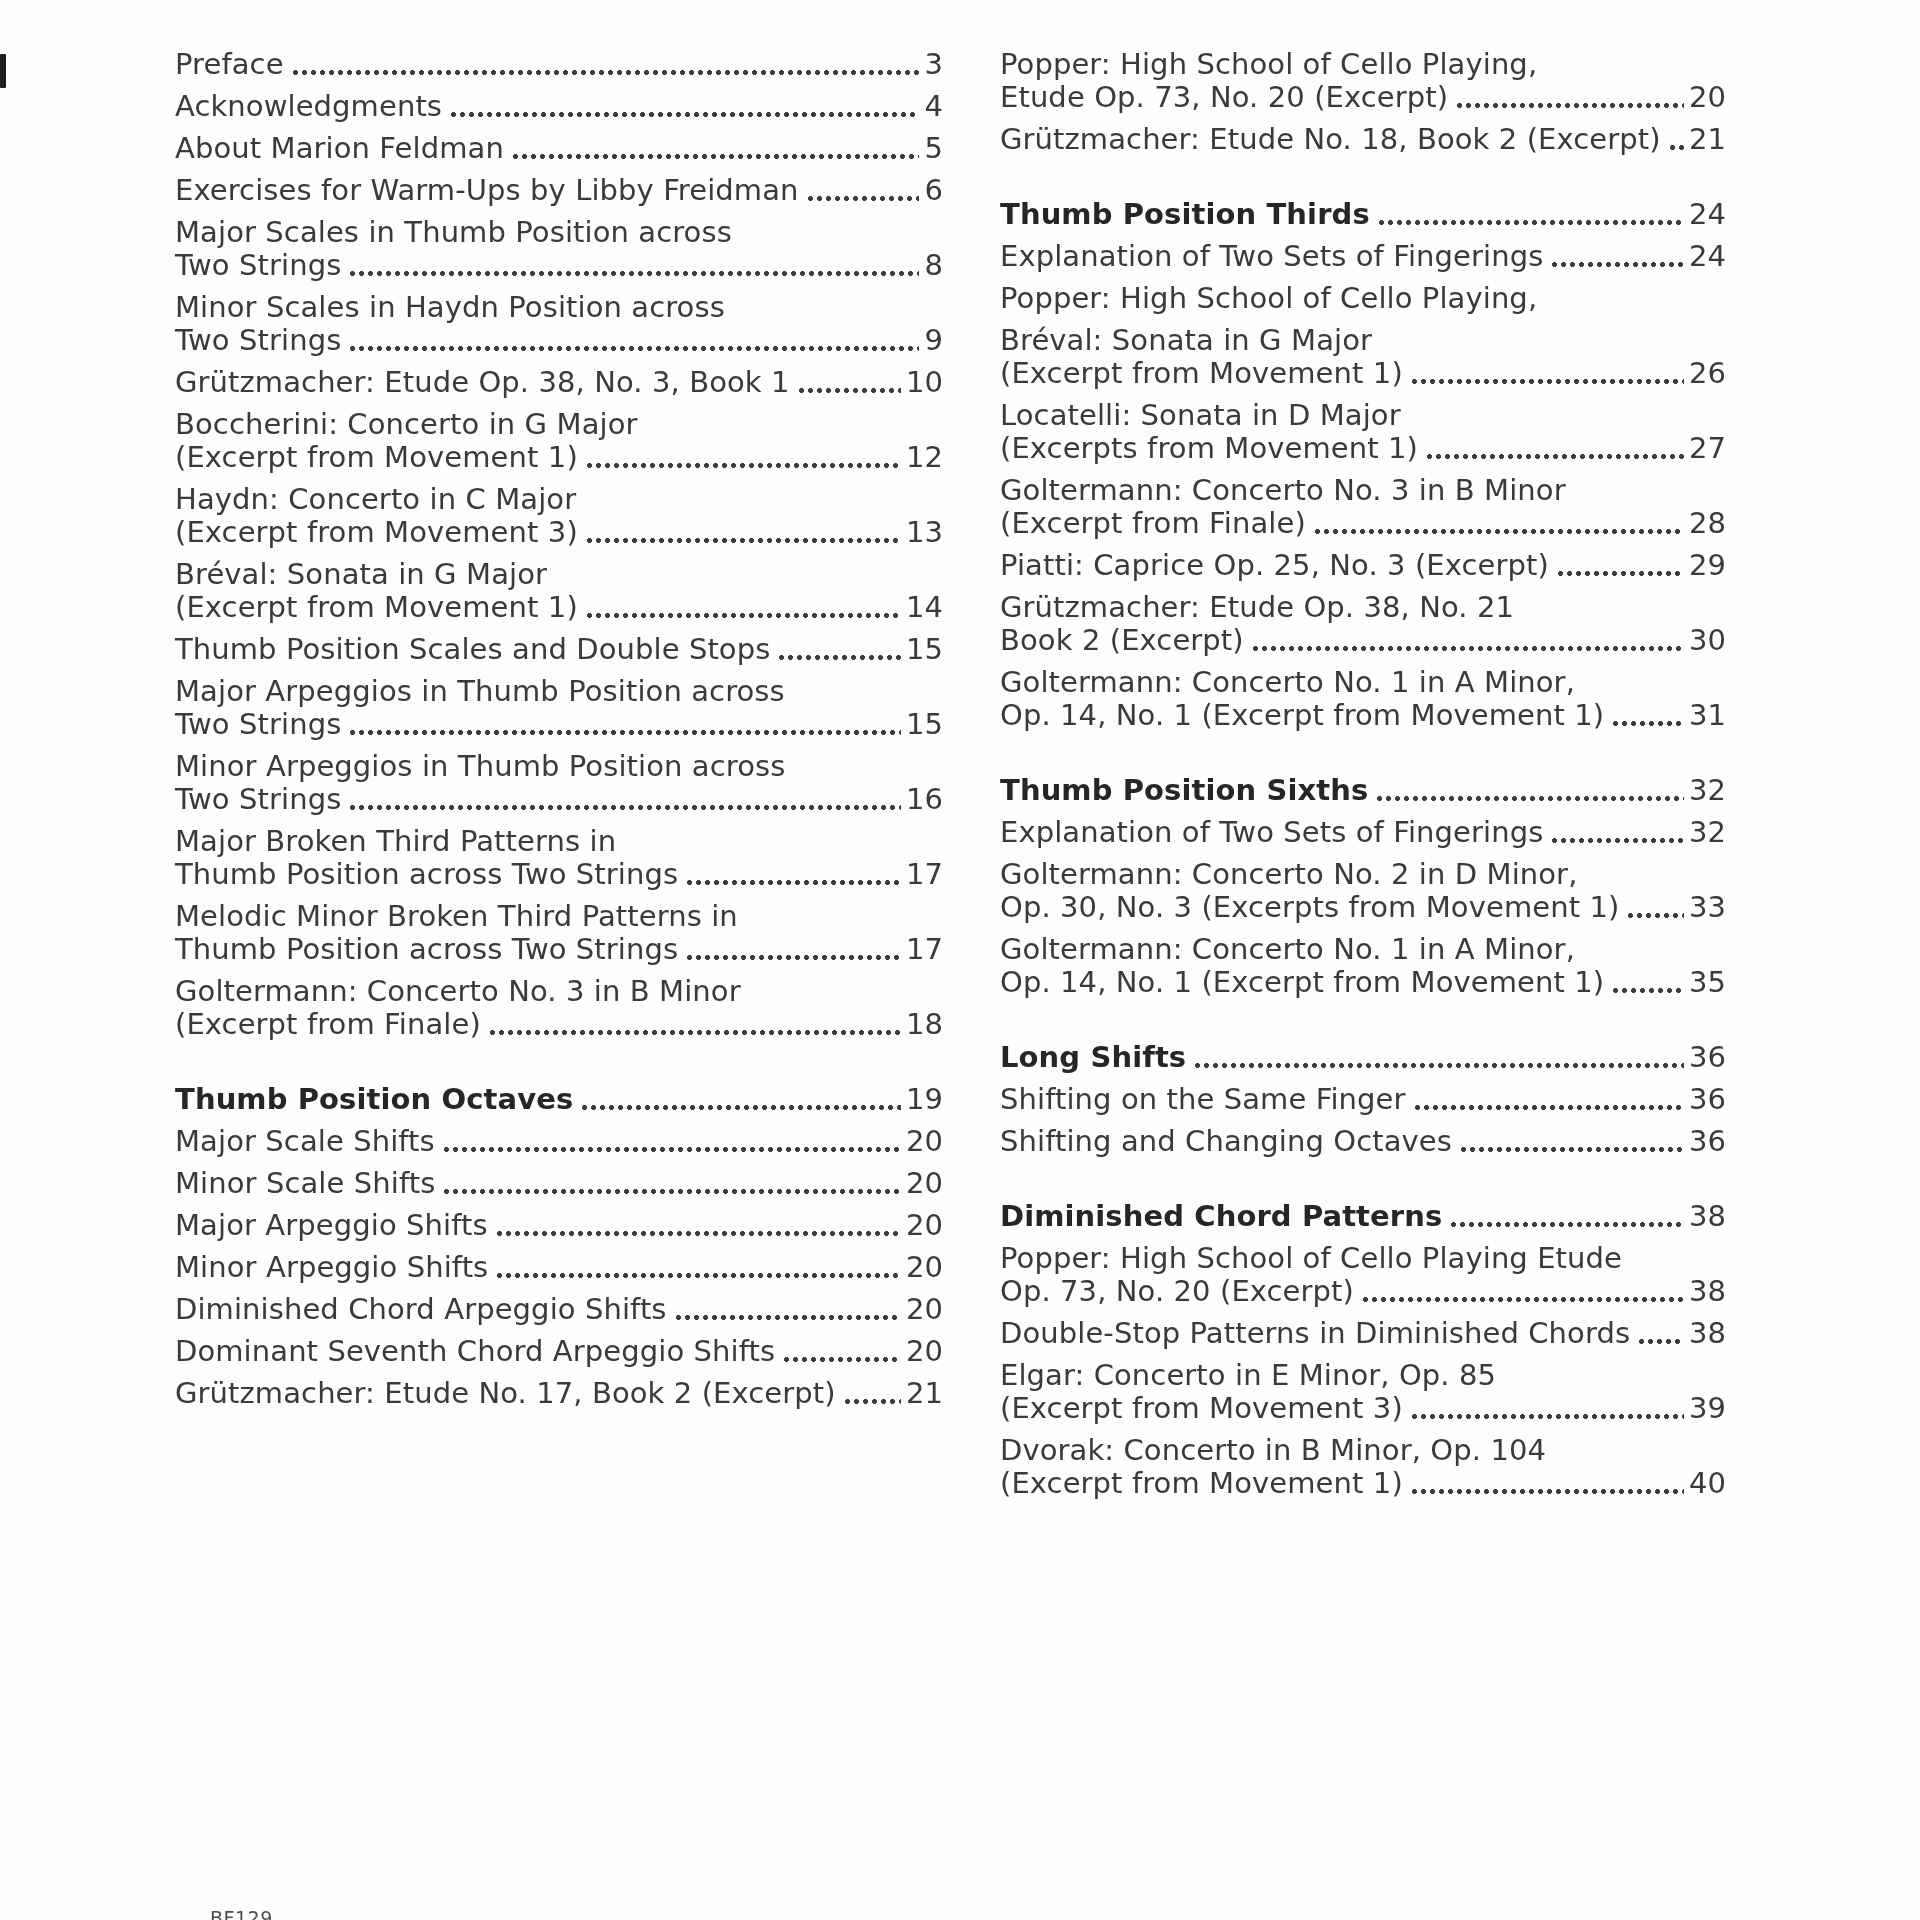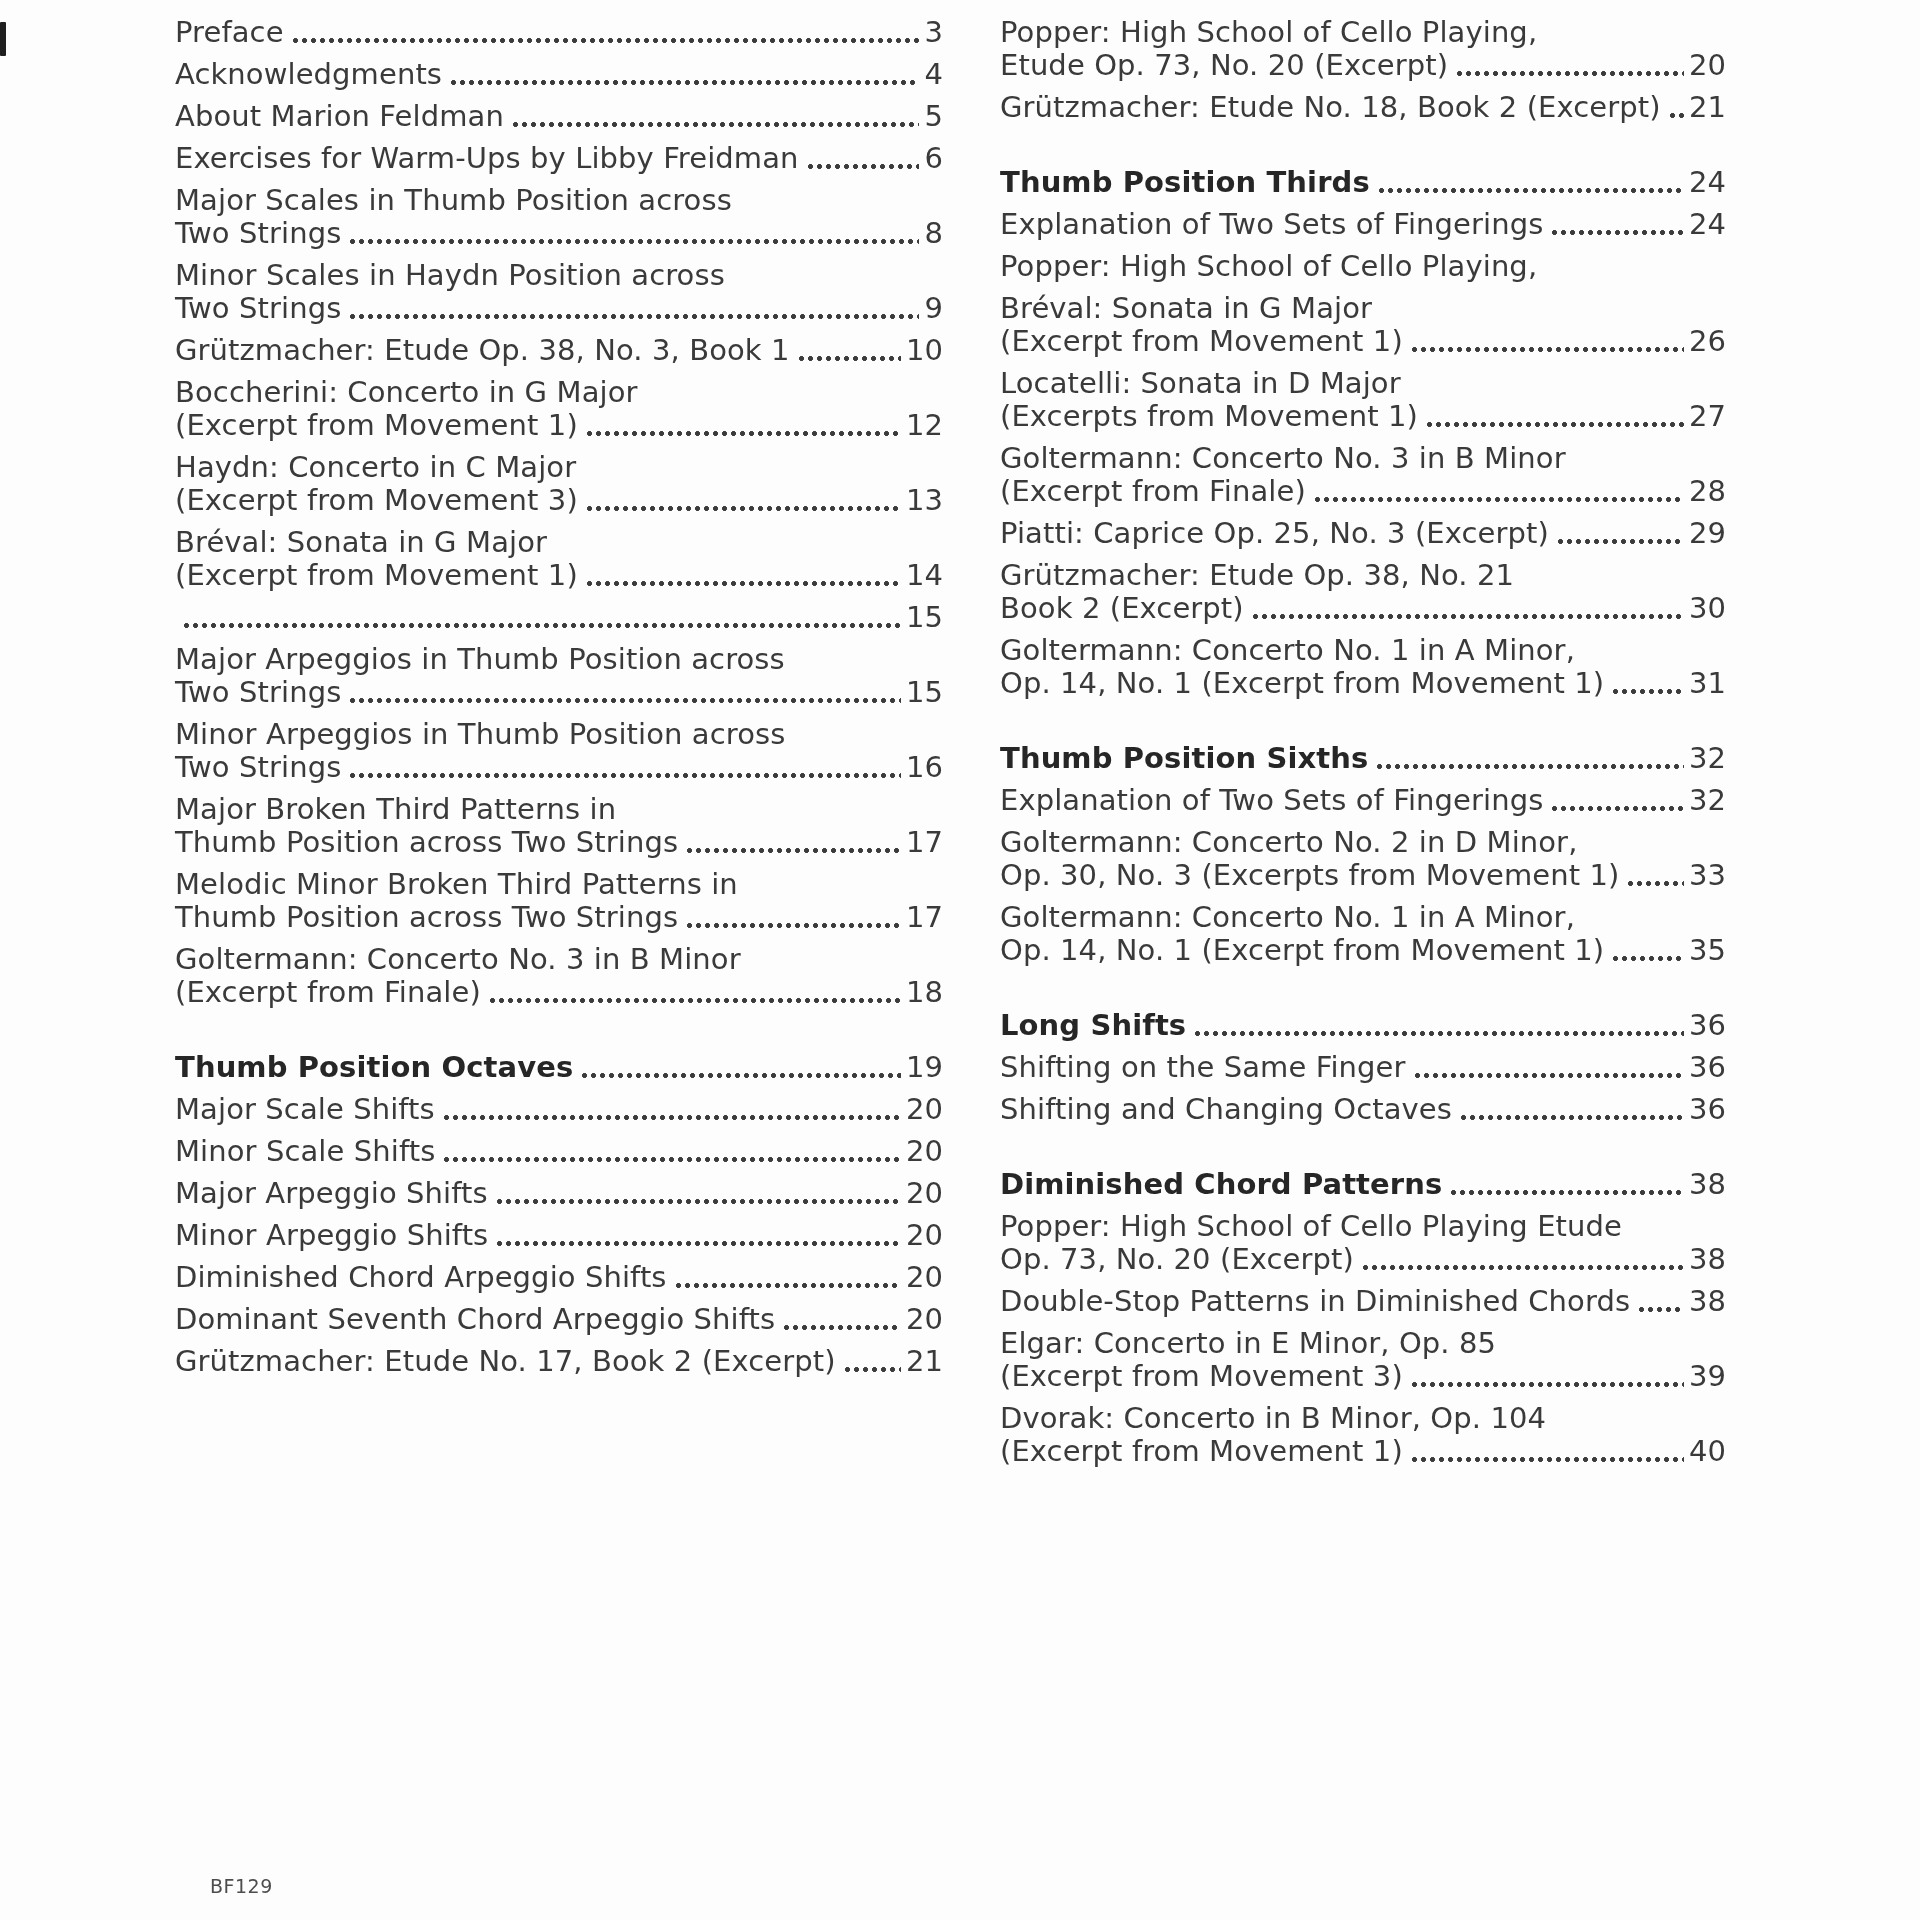--- a/index.html
+++ b/index.html
@@ -11,20 +11,21 @@
     height: 1920px;
     background: #fdfdfd;
     font-family: "DejaVu Sans", "Liberation Sans", sans-serif;
     color: #3a3a3a;
     overflow: hidden;
     position: relative;
   }
   .page {
     position: absolute;
     inset: 0;
+    margin-top: 32px;
   }
   .col {
     position: absolute;
     top: 16px;
   }
   .col-left {
     left: 175px;
     width: 768px;
   }
   .col-right {
@@ -166,20 +167,21 @@
       <div class="entry">
         <div class="cont">Bréval: Sonata in G Major</div>
         <div class="leader-line">
           <span class="title">(Excerpt from Movement 1)</span>
           <span class="dots"></span>
           <span class="page-num">14</span>
         </div>
       </div>
       <div class="entry">
         <div class="leader-line">
+          <span class="title">Thumb Position Scales and Double Stops</span>
           <span class="dots"></span>
           <span class="page-num">15</span>
         </div>
       </div>
       <div class="entry">
         <div class="cont">Major Arpeggios in Thumb Position across</div>
         <div class="leader-line">
           <span class="title">Two Strings</span>
           <span class="dots"></span>
           <span class="page-num">15</span>

